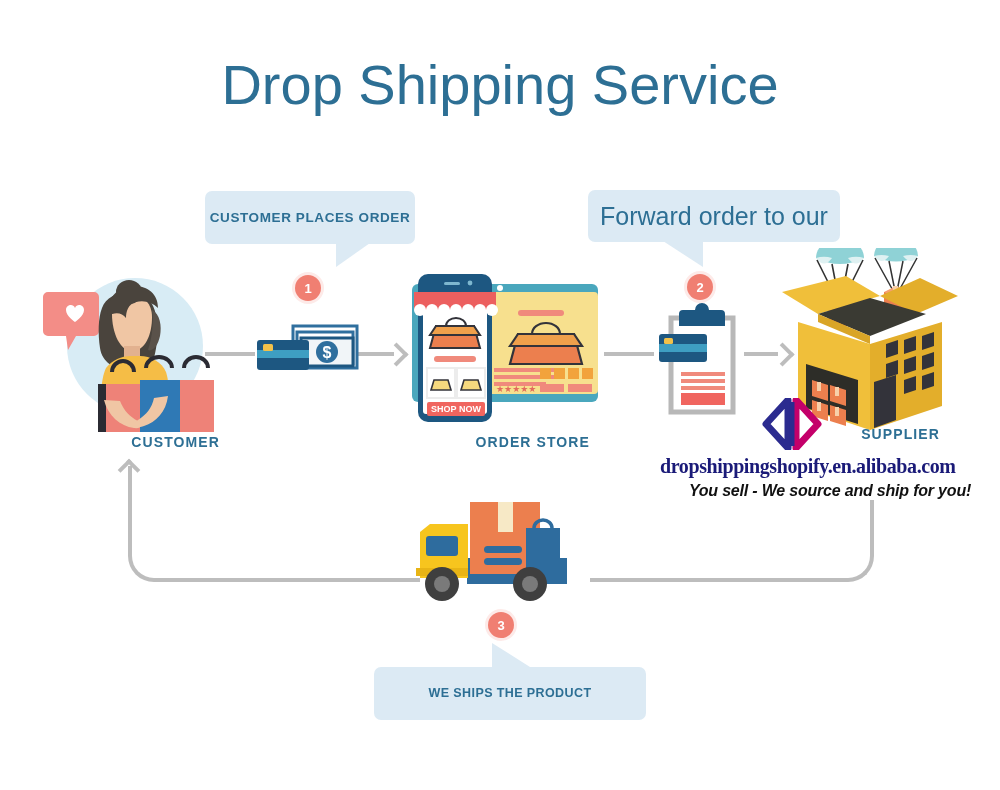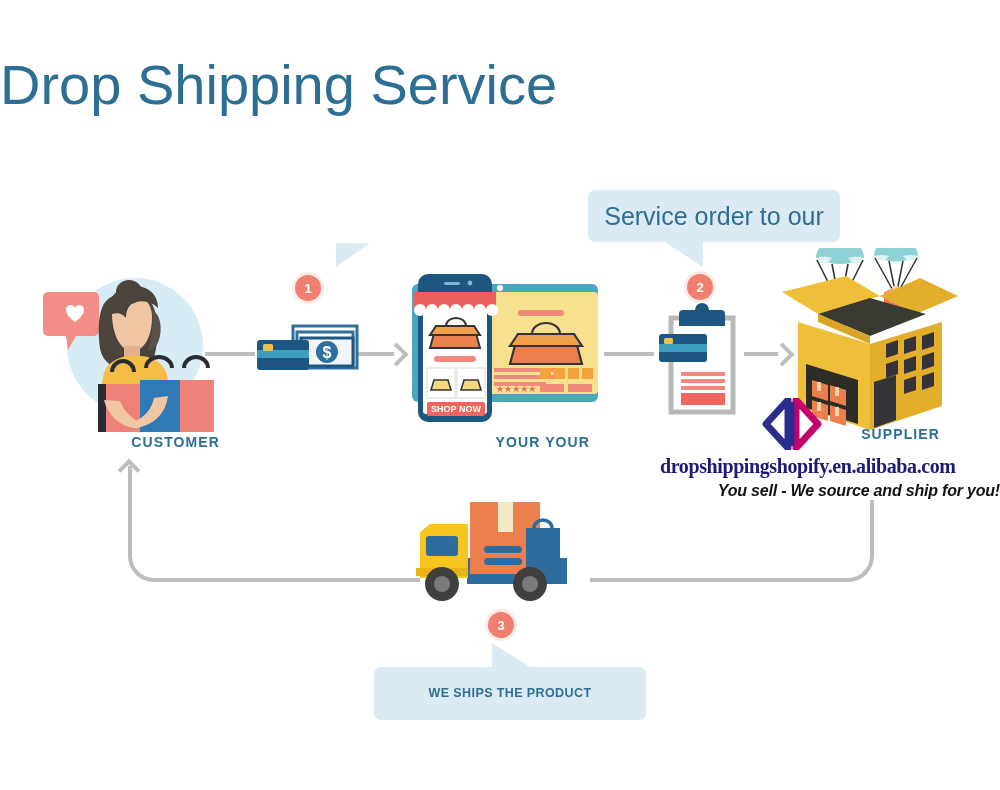--- a/index.html
+++ b/index.html
@@ -8,21 +8,21 @@
     background:#ffffff;
     font-family:"Liberation Sans", sans-serif;
     overflow:hidden;
     position:relative;
   }
   #stage{position:relative;width:1000px;height:790px;}
 
   
   .title{
     position:absolute;left:0;top:52px;width:1000px;
-    text-align:left;
+    text-align:center;
     font-size:56px;
     font-weight:400;
     letter-spacing:0px;
     color:#2d6f94;
     font-family:"Liberation Sans", sans-serif;
   }
 
   
   .bubble{
     position:absolute;
@@ -108,21 +108,21 @@
 
   
   .brand-url{
     position:absolute;left:660px;top:455px;width:340px;
     color:#1a1a78;
     font-family:"Liberation Serif", serif;
     font-weight:700;font-size:20px;letter-spacing:-0.4px;
   }
   .brand-tag{
     position:absolute;left:660px;top:482px;width:340px;
-    text-align:right;color:#111;
+    text-align:center;color:#111;
     font-family:"Liberation Sans", sans-serif;
     font-style:italic;font-weight:700;font-size:16px;letter-spacing:-0.2px;
   }
   .brand-logo{position:absolute;left:762px;top:398px;width:62px;height:52px;}
 
   
   .ill{position:absolute;}
   .ill-customer{left:40px;top:268px;width:180px;height:165px;}
   .ill-money{left:255px;top:322px;width:105px;height:58px;}
   .ill-store{left:396px;top:272px;width:208px;height:152px;}
@@ -243,21 +243,21 @@
       <path d="M40 54 l-6 9 h50 l-6 -9 z" fill="#f0a04b" stroke="#33333a" stroke-width="2"></path>
       <rect x="38" y="84" width="42" height="6" rx="3" fill="#f08a7c"></rect>
       <rect x="31" y="96" width="28" height="30" fill="#ffffff" stroke="#ececec" stroke-width="2"></rect>
       <rect x="61" y="96" width="28" height="30" fill="#ffffff" stroke="#ececec" stroke-width="2"></rect>
       <path d="M38 108 h14 l3 10 h-20 z" fill="#f5d87e" stroke="#33333a" stroke-width="1.6"></path>
       <path d="M68 108 h14 l3 10 h-20 z" fill="#f5d87e" stroke="#33333a" stroke-width="1.6"></path>
       <rect x="31" y="130" width="58" height="14" rx="2" fill="#f0655f"></rect>
       <text x="60" y="140" font-size="9" font-weight="700" fill="#ffffff" text-anchor="middle" font-family="Liberation Sans, sans-serif">SHOP NOW</text>
     </svg>
   </div>
-  <div class="caption cap-store">YOUR YOUR</div>
+  <div class="caption cap-store">ORDER STORE</div>
 
   <div class="ill ill-clip">
     <svg viewBox="0 0 95 118" width="95" height="118" xmlns="http://www.w3.org/2000/svg">
       <rect x="16" y="18" width="62" height="94" fill="#ffffff" stroke="#b8b8b8" stroke-width="5"></rect>
       <path d="M28 10 h12 a7 7 0 0 1 14 0 h12 a4 4 0 0 1 4 4 v12 h-46 v-12 a4 4 0 0 1 4 -4 z" fill="#1d5781"></path>
       <rect x="4" y="34" width="48" height="28" rx="3" fill="#1d5781"></rect>
       <rect x="4" y="44" width="48" height="8" fill="#3e9ec2"></rect>
       <rect x="9" y="38" width="9" height="6" rx="1.5" fill="#f2c14a"></rect>
       <g fill="#f08a7c">
         <rect x="26" y="72" width="44" height="4"></rect>
@@ -340,24 +340,27 @@
       <path d="M8 42 l10 -8 h38 v8 z" fill="#f7c51e"></path>
       <rect x="14" y="46" width="32" height="20" rx="3" fill="#2e6c9e"></rect>
       <rect x="4" y="78" width="52" height="8" fill="#e8b415"></rect>
       <circle cx="30" cy="94" r="17" fill="#3f3f3f"></circle>
       <circle cx="30" cy="94" r="8" fill="#7a7a7a"></circle>
       <circle cx="118" cy="94" r="17" fill="#3f3f3f"></circle>
       <circle cx="118" cy="94" r="8" fill="#7a7a7a"></circle>
     </svg>
   </div>
 
+  <div class="bubble b1">
+    <span>CUSTOMER PLACES ORDER</span>
+  </div>
   <div class="tail tail1"></div>
 
   <div class="bubble b2">
-    <span>Service order to our</span>
+    <span>Forward order to our</span>
   </div>
   <div class="tail tail2"></div>
 
   <div class="bubble b3">
     <div>
       <div>WE  SHIPS THE PRODUCT</div>
     </div>
   </div>
   <div class="tail tail3"></div>
 

